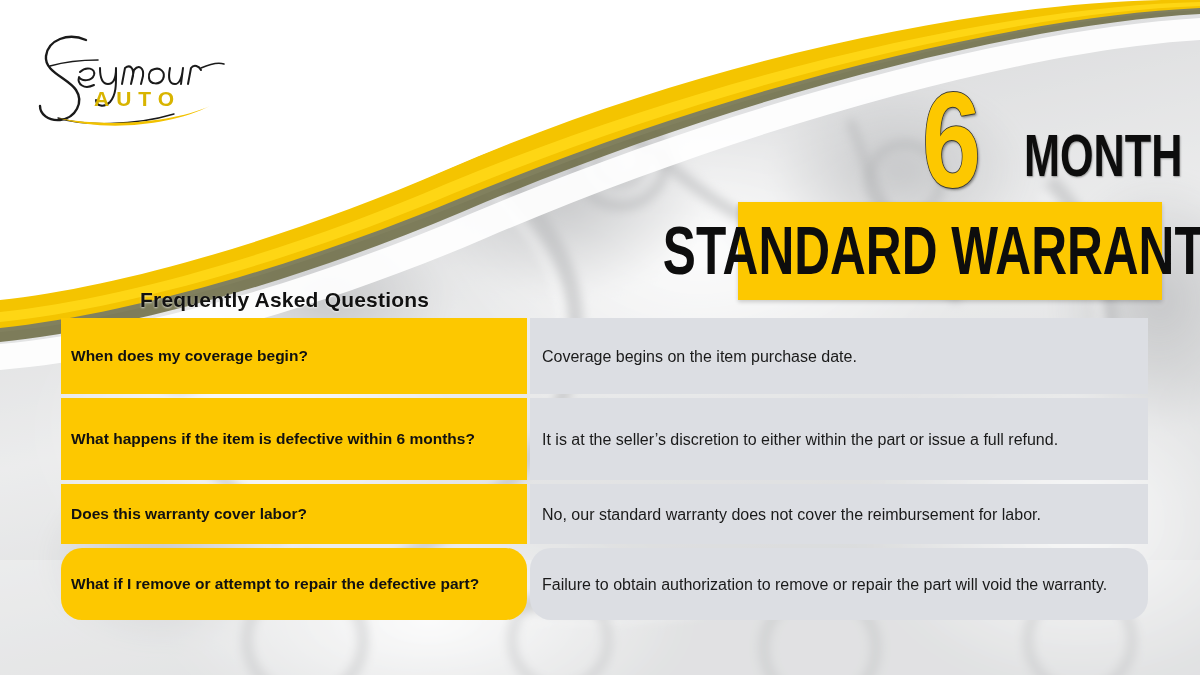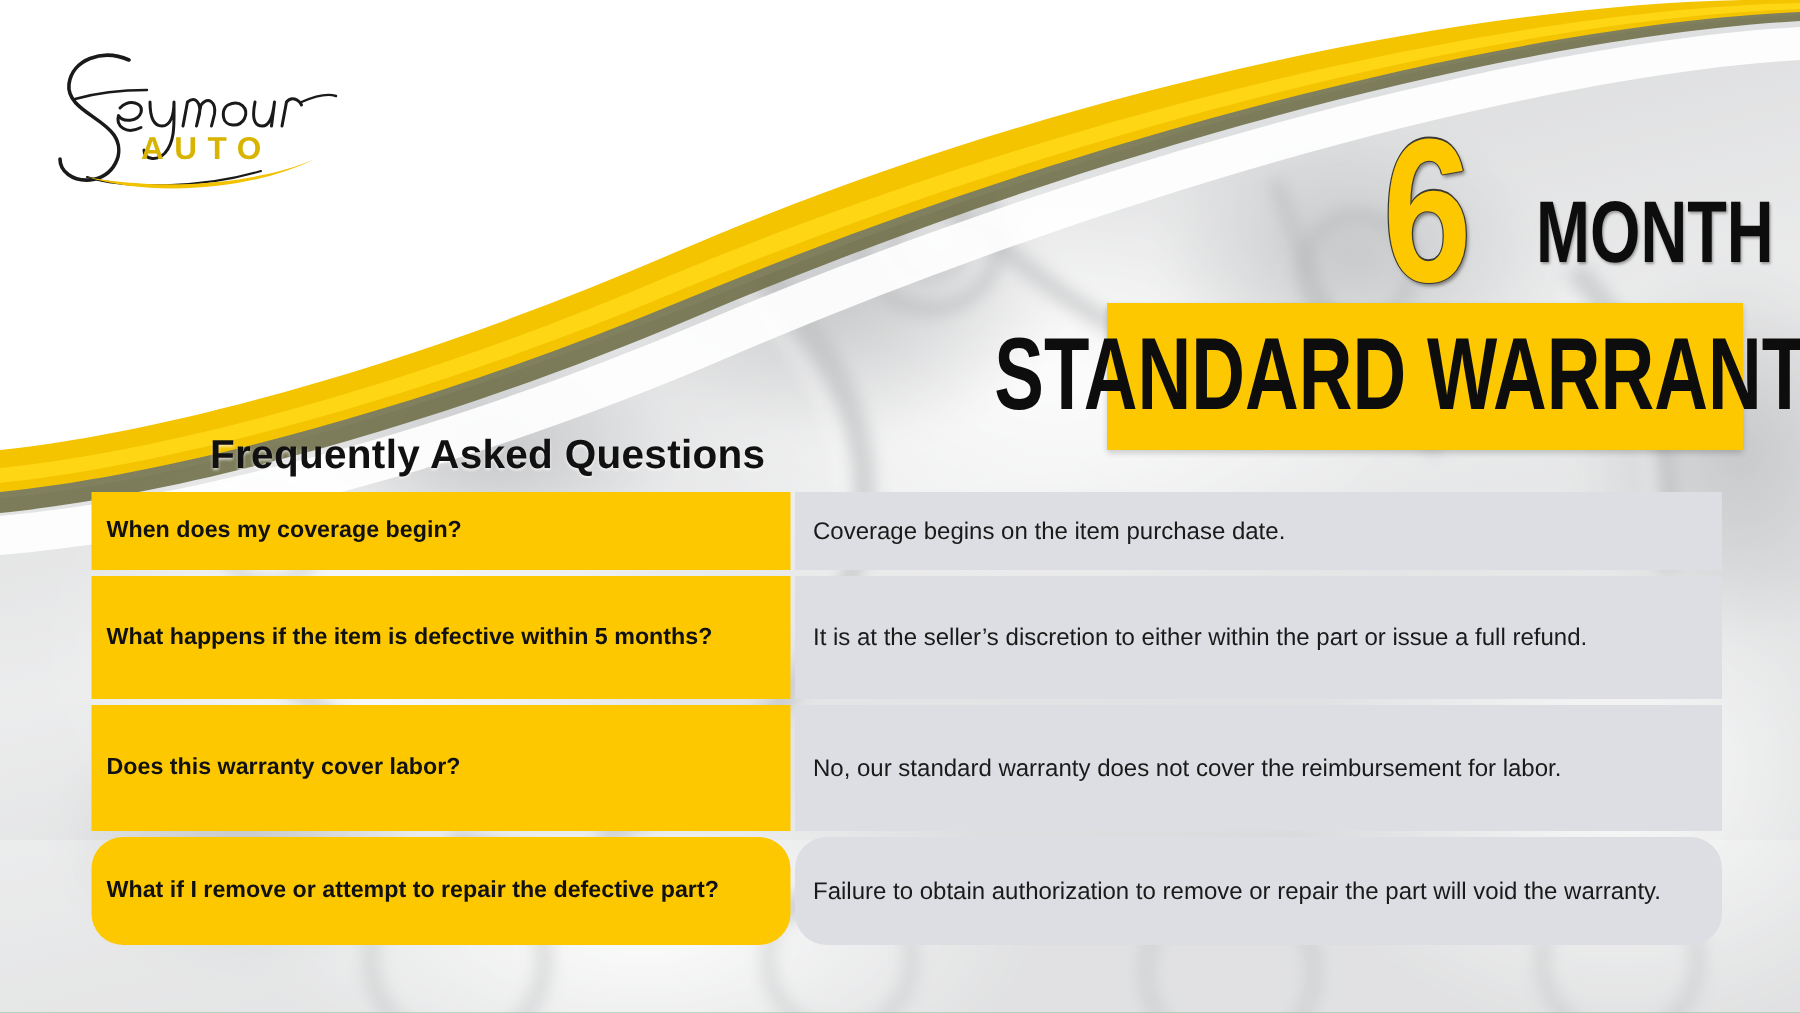--- a/index.html
+++ b/index.html
@@ -9,21 +9,21 @@
   }
   body {
     font-family: "Liberation Sans", sans-serif;
   }
 
   #slide {
     position: relative;
     width: 1200px;
     height: 675px;
     overflow: hidden;
-    background: #15803d;
+    background: #a16207;
   }
 
   
   .bg-photo {
     position: absolute;
     left: 0; top: 0;
     width: 1200px; height: 675px;
     overflow: hidden;
   }
   .bg-photo svg { display:block; width:1200px; height:675px; }
@@ -109,21 +109,21 @@
     transform: scaleX(0.80) scaleY(1.10);
     transform-origin: center center;
     letter-spacing: 0px;
   }
 
   
   .faq-heading {
     position: absolute;
     left: 140px;
     top: 288px;
-    font-size: 27px;
+    font-size: 21px;
     font-weight: bold;
     color: #111111;
     letter-spacing: 0.2px;
     text-shadow: 0 1px 2px rgba(255,255,255,0.65);
   }
 
   
   .faq-table {
     position: absolute;
     left: 61px;
@@ -157,23 +157,23 @@
     color: #1a1a1a;
     font-size: 16px;
     line-height: 21px;
     padding: 14px 12px 14px 12px;
     box-sizing: border-box;
     text-align: justify;
     text-justify: inter-word;
     display: flex;
     align-items: center;
   }
-  .r1 .faq-q, .r1 .faq-a { height: 52px; margin-top: 10px; }
+  .r1 .faq-q, .r1 .faq-a { height: 76px; }
   .r2 .faq-q, .r2 .faq-a { height: 82px; }
-  .r3 .faq-q, .r3 .faq-a { height: 84px; }
+  .r3 .faq-q, .r3 .faq-a { height: 60px; }
   .r4 .faq-q, .r4 .faq-a { height: 72px; border-radius: 21px; }
 </style>
 </head>
 <body>
 
 <div id="slide">
 
   <div class="bg-photo">
     <svg viewBox="0 0 1200 675" preserveAspectRatio="none" xmlns="http://www.w3.org/2000/svg">
       <defs>
@@ -308,21 +308,21 @@
   </div>
 
   <div class="faq-heading">Frequently Asked Questions</div>
 
   <div class="faq-table">
     <div class="faq-row r1">
       <div class="faq-q">When does my coverage begin?</div>
       <div class="faq-a">Coverage begins on the item purchase date.</div>
     </div>
     <div class="faq-row r2">
-      <div class="faq-q">What happens if the item is defective within 5 months?</div>
+      <div class="faq-q">What happens if the item is defective within 6 months?</div>
       <div class="faq-a">It is at the seller’s discretion to either within the part or issue a full refund.</div>
     </div>
     <div class="faq-row r3">
       <div class="faq-q">Does this warranty cover labor?</div>
       <div class="faq-a">No, our standard warranty does not cover the reimbursement for labor.</div>
     </div>
     <div class="faq-row r4">
       <div class="faq-q">What if I remove or attempt to repair the defective part?</div>
       <div class="faq-a">Failure to obtain authorization to remove or repair the part will void the warranty.</div>
     </div>

